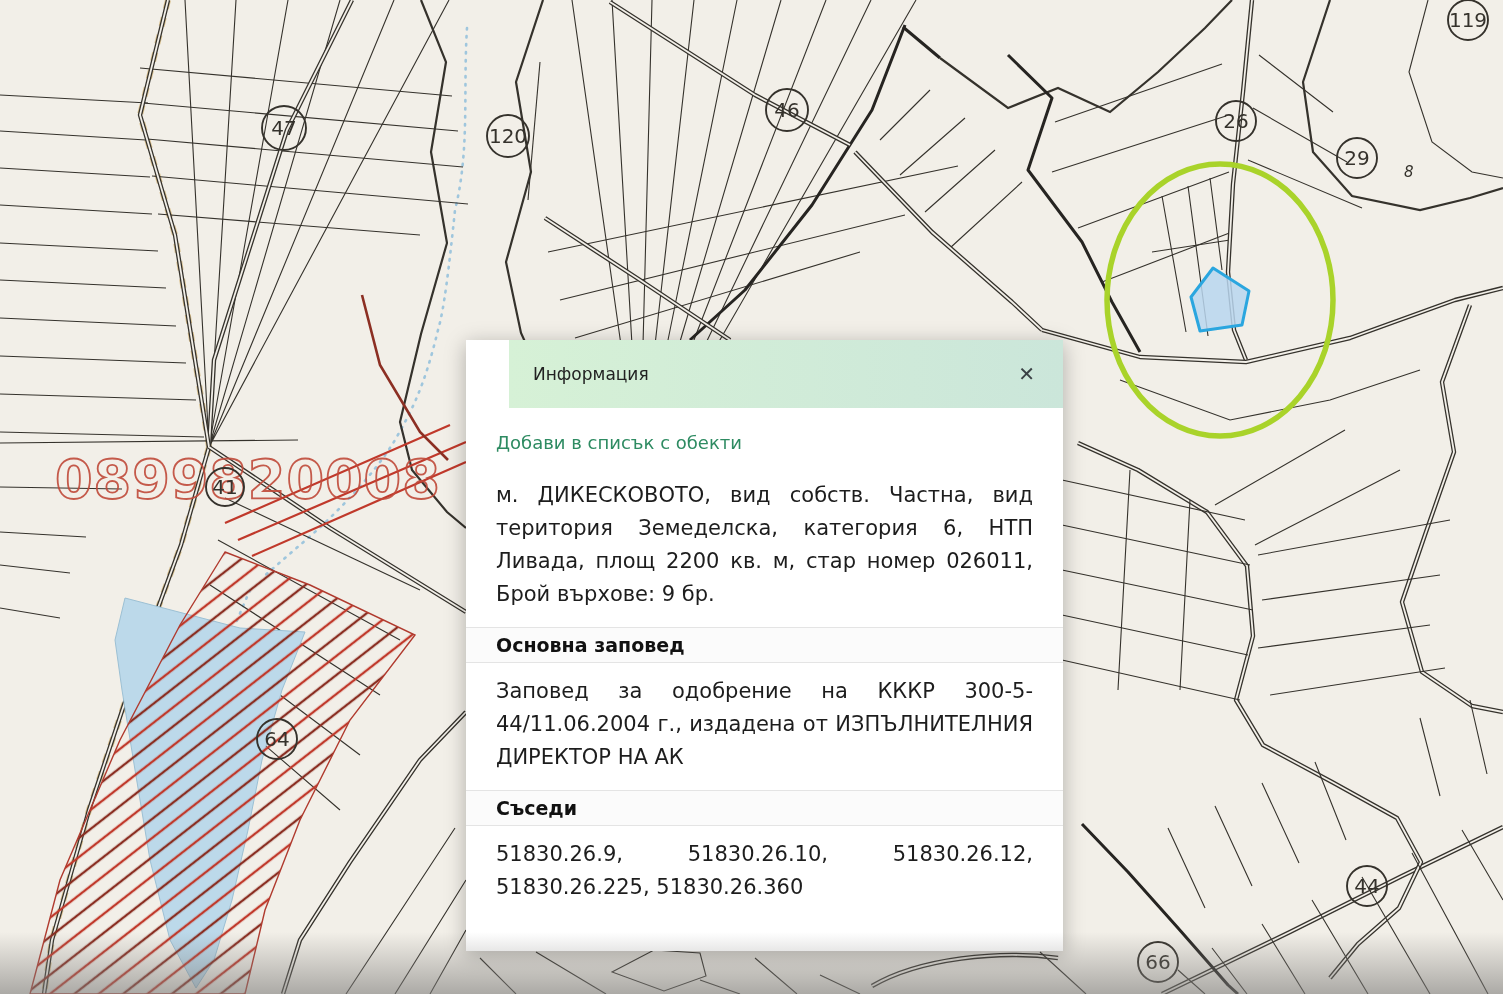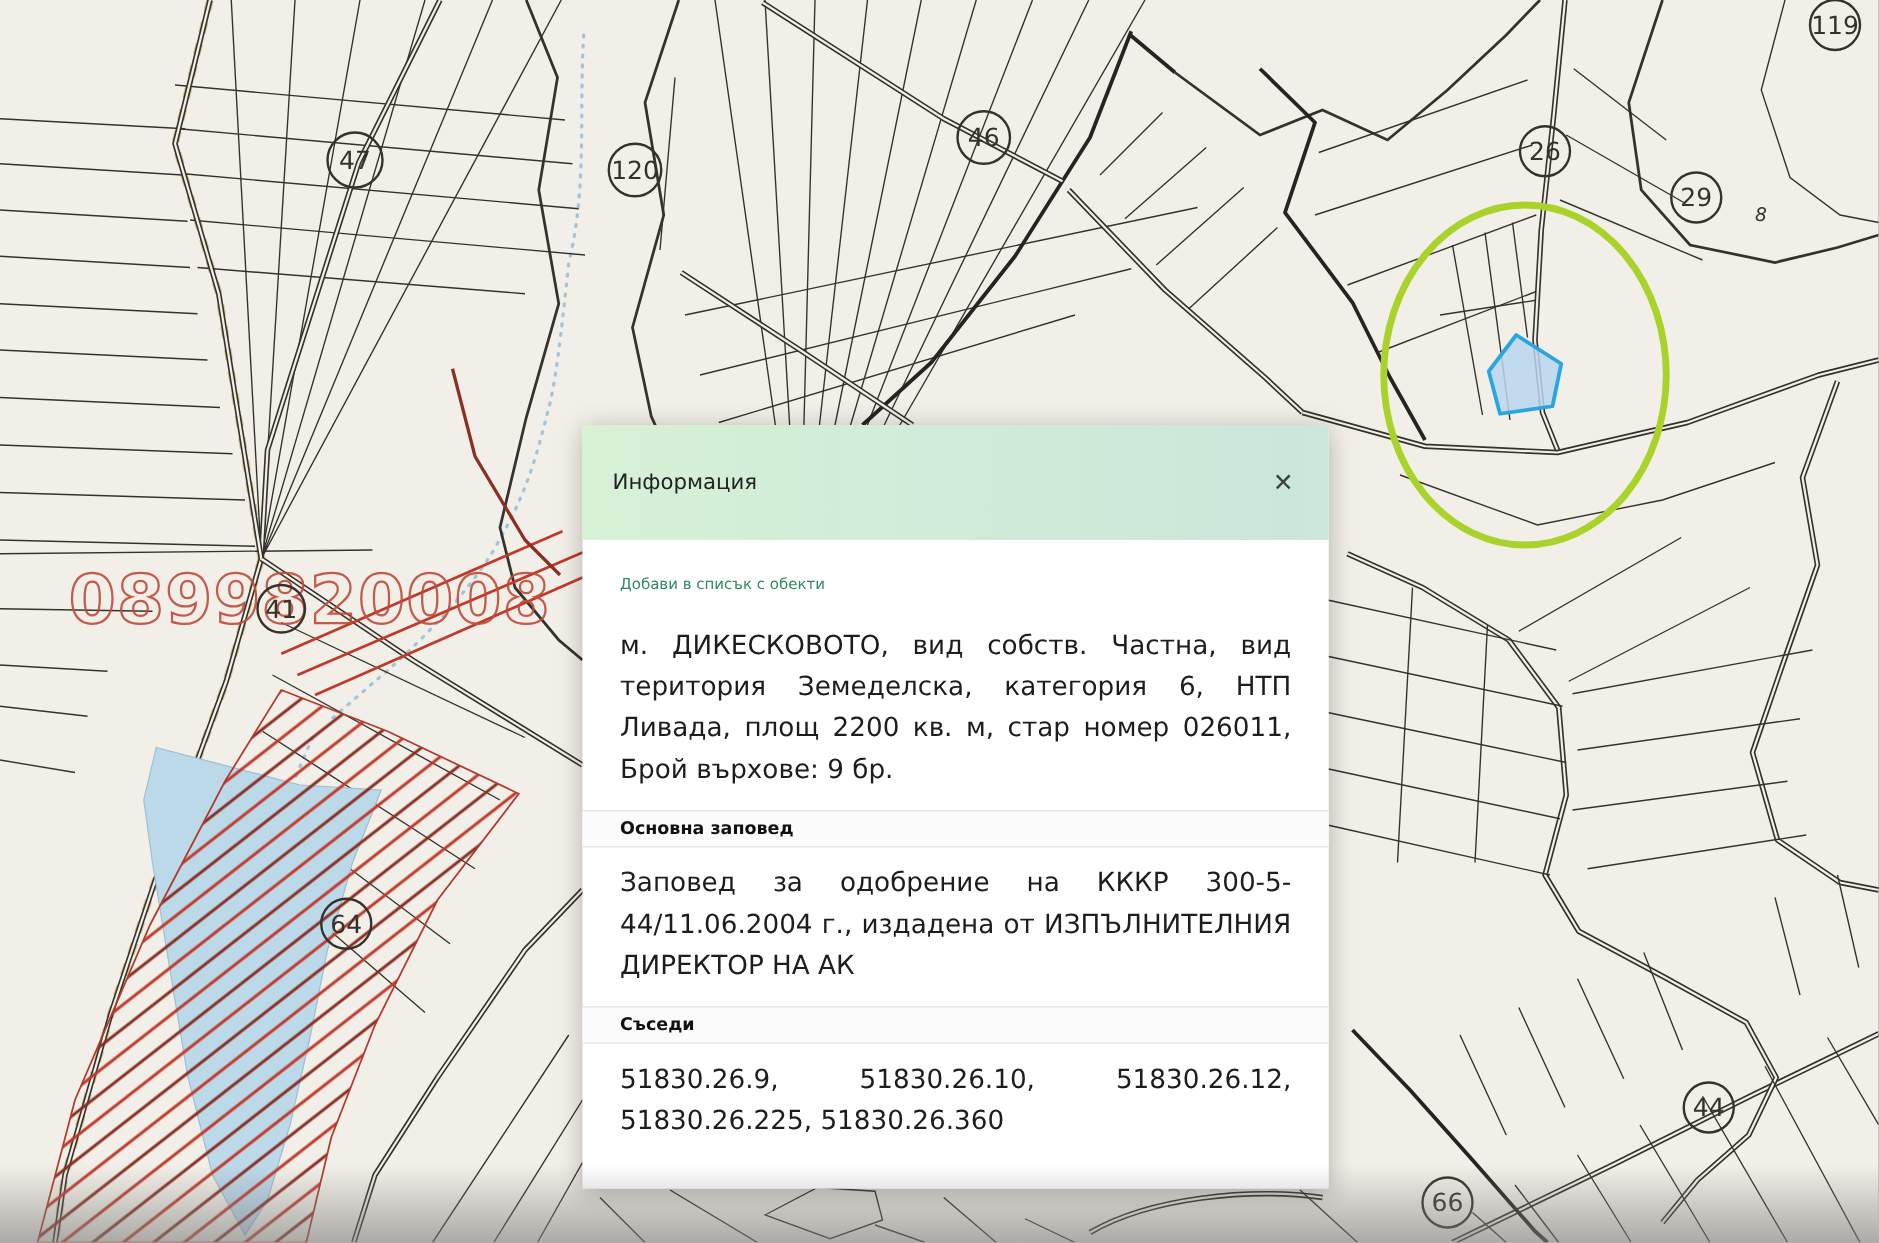--- a/index.html
+++ b/index.html
@@ -29,39 +29,39 @@
   .small-8{fill:var(--ink);font-size:15px;font-style:italic}
   .wm{fill:none;stroke:var(--watermark_red);stroke-width:1.8;opacity:.9;
       font-size:54px;font-weight:bold;letter-spacing:1px;font-family:"DejaVu Sans",sans-serif}
   .sel-parcel{fill:var(--selected_parcel_fill);fill-opacity:.85;stroke:var(--selected_parcel_stroke);
       stroke-width:3;stroke-linejoin:round}
   .hl-ellipse{fill:none;stroke:var(--highlight_ellipse);stroke-width:5.5}
 
   
   .popup{position:absolute;left:466px;top:340px;width:597px;height:611px;background:#fff;
          box-shadow:0 4px 20px rgba(0,0,0,.28);}
-  .popup-header{height:92px;display:flex;align-items:center;justify-content:space-between;
+  .popup-header{height:68px;display:flex;align-items:center;justify-content:space-between;
          padding:0 24px;box-sizing:border-box;
-         background:linear-gradient(90deg,var(--header_grad_left),var(--header_grad_right));}
+         background:linear-gradient(90deg,var(--header_grad_left),var(--header_grad_right));margin-left:43px;}
   .popup-title{font-size:17px;color:#222;}
   .close-btn{font-size:20px;font-weight:bold;color:#3a4145;cursor:pointer;line-height:1;
          background:none;border:none;padding:2px 4px;font-family:"DejaVu Sans",sans-serif;}
   .popup-body{padding:24px 30px 0 30px;color:#1d1d1d;}
   .title-box{background:#f8f9fa;border:1px solid #eee;border-bottom:1px solid #e2e2e2;
          border-radius:6px;padding:11px 12px;margin-bottom:20px;}
   .title-box .hl{display:inline;background:var(--accent_blue);color:#fff;font-weight:bold;
          font-size:19px;line-height:27px;padding:1px 4px;
          -webkit-box-decoration-break:clone;box-decoration-break:clone;}
   .title-inner{width:472px;}
-  .add-link{color:var(--link_green);font-size:12px;text-decoration:none;display:inline-block;
+  .add-link{color:var(--link_green);font-size:18px;text-decoration:none;display:inline-block;
          margin-bottom:20px;cursor:pointer;}
   .para{font-size:21px;line-height:33px;text-align:justify;margin:6px 0 10px 0;}
   .section-bar{margin:16px -30px 12px -30px;padding:6px 30px;background:#fbfbfb;
          border-top:1px solid #e4e4e4;border-bottom:1px solid #e4e4e4;
-         font-weight:bold;font-size:14px;color:#111;}
+         font-weight:bold;font-size:19px;color:#111;}
   .fade-bottom{position:absolute;left:0;bottom:0;width:1503px;height:62px;pointer-events:none;
          background:linear-gradient(to bottom,rgba(125,124,122,0),rgba(125,124,122,.6));}
 </style>
 </head>
 <body>
 
 <div class="stage">
 
   <svg width="1503" height="994" viewBox="0 0 1503 994">
     <defs>

